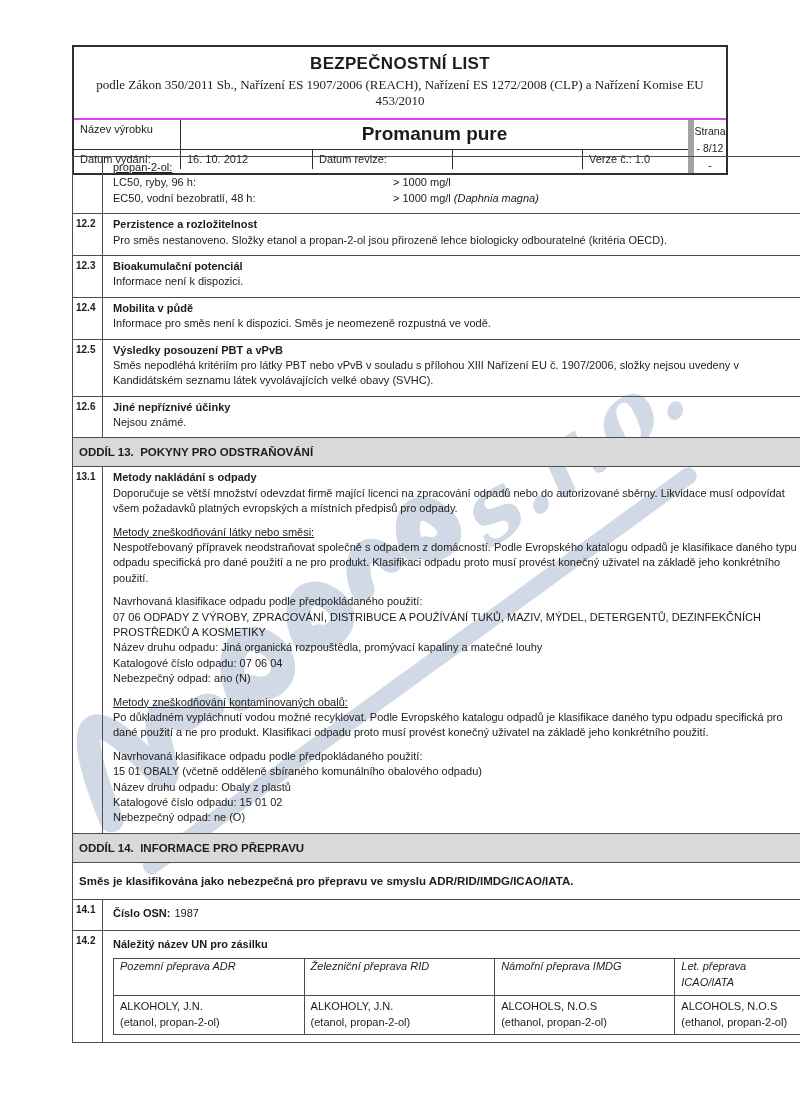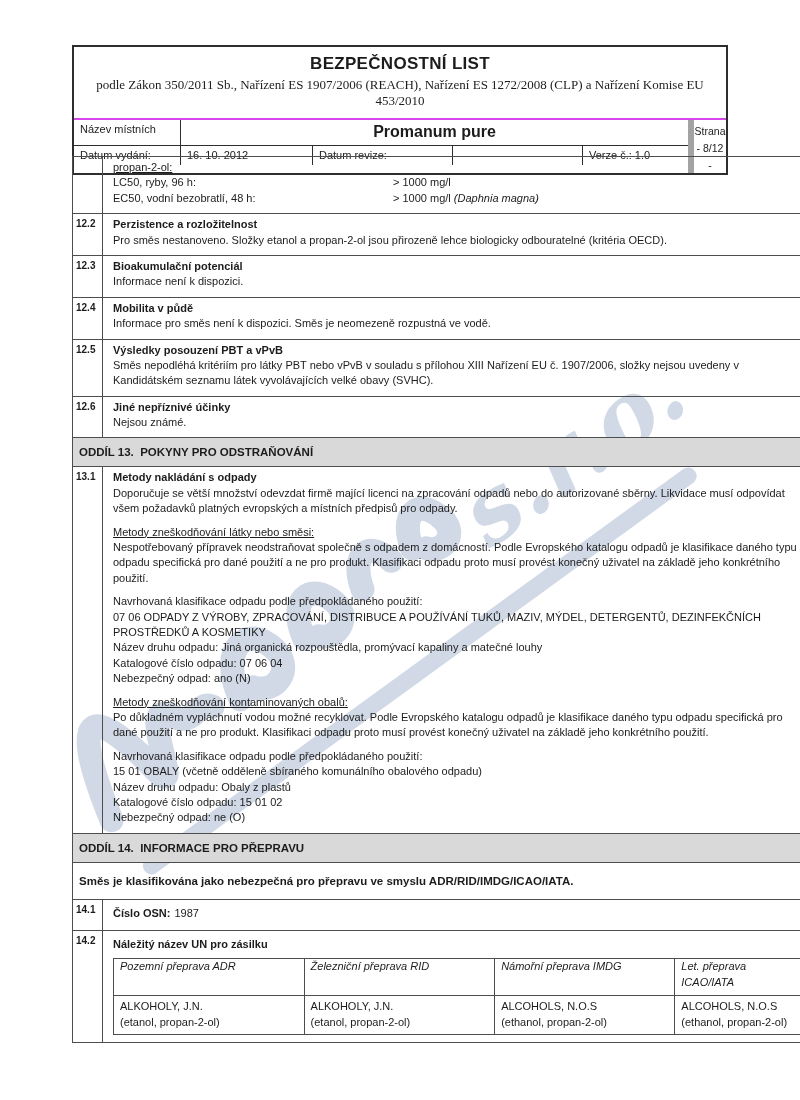--- a/index.html
+++ b/index.html
@@ -19,21 +19,21 @@
     border:2px solid #2e2e2e; background:transparent;
   }
   .header-title-area { text-align:center; padding:7px 10px 9px; border-bottom:2px solid #d946ef; }
   .h-title { font-size:17px; font-weight:bold; letter-spacing:.3px; }
   .h-sub { font-size:13px; margin-top:3px;font-family:Liberation Serif, serif; }
   .hrow { display:flex; }
   .hrow + .hrow .hcell { border-top:1px solid #2e2e2e; }
   .hcell { padding:3px 6px 4px; font-size:11px; border-left:1px solid #2e2e2e; }
   .hcell:first-child { border-left:none; }
   .hc-label { width:106px; flex:none; }
-  .hc-product { flex:1; text-align:center; font-weight:bold; font-size:16px; }
+  .hc-product { flex:1; text-align:center; font-weight:bold; font-size:19px; }
   .hc-d1 { width:106px; flex:none; }
   .hc-d2 { width:132px; flex:none; }
   .hc-d3 { width:140px; flex:none; }
   .hc-d4 { width:130px; flex:none; }
   .hc-d5 { flex:1; }
   
   .hdr-grid { display:flex; }
   .hdr-rows { flex:1; }
   .hdr-page { width:38px; flex:none; border-left:6px solid #a3a3a3; font-size:10.5px;
               text-align:center; padding-top:3px; line-height:1.6; }
@@ -92,21 +92,21 @@
   </div>
 
   <div class="header-box">
     <div class="header-title-area">
       <div class="h-title">BEZPEČNOSTNÍ LIST</div>
       <div class="h-sub">podle Zákon 350/2011 Sb., Nařízení ES 1907/2006 (REACH), Nařízení ES 1272/2008 (CLP) a Nařízení Komise EU 453/2010</div>
     </div>
     <div class="hdr-grid">
       <div class="hdr-rows">
         <div class="hrow">
-          <div class="hcell hc-label">Název místních</div>
+          <div class="hcell hc-label">Název výrobku</div>
           <div class="hcell hc-product">Promanum pure</div>
         </div>
         <div class="hrow">
           <div class="hcell hc-d1">Datum vydání:</div>
           <div class="hcell hc-d2">16. 10. 2012</div>
           <div class="hcell hc-d3">Datum revize:</div>
           <div class="hcell hc-d4"></div>
           <div class="hcell hc-d5">Verze č.: 1.0</div>
         </div>
       </div>

